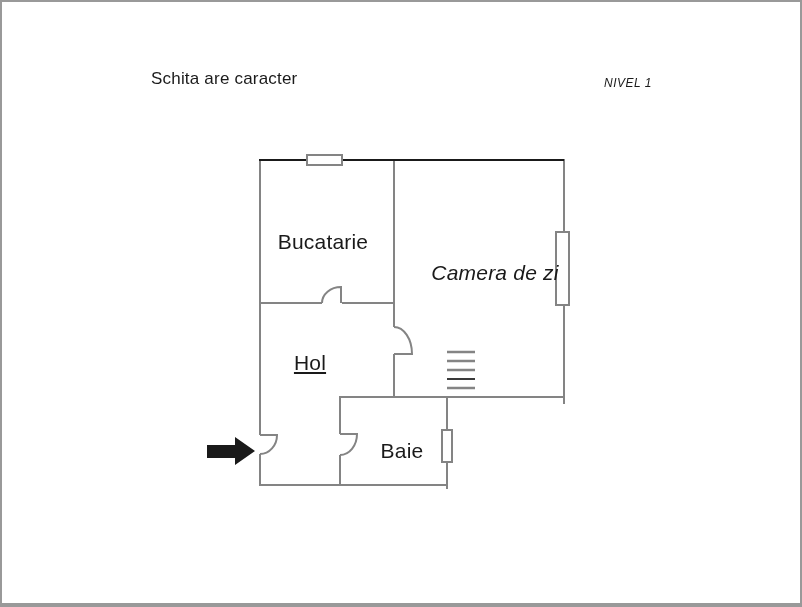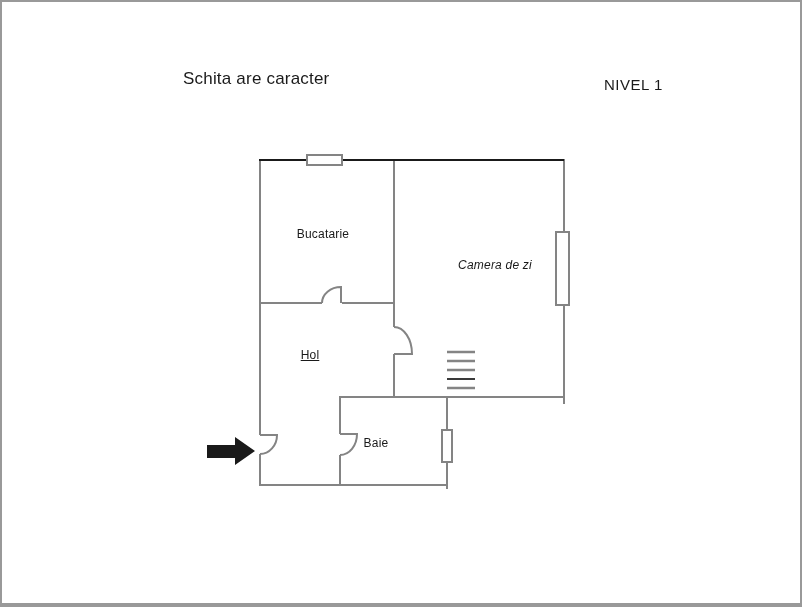--- a/index.html
+++ b/index.html
@@ -13,31 +13,32 @@
     position: relative;
     font-family: "Liberation Sans", "DejaVu Sans", sans-serif;
     color: #1a1a1a;
     overflow: hidden;
   }
   .abs { position: absolute; white-space: nowrap; }
   .page-title {
     left: 149px; top: 67px;
     font-size: 17px;
     letter-spacing: 0.2px;
-    margin-left: 32px;
   }
   .level-label {
     left: 602px; top: 74px;
-    font-size: 15px;
+    font-size: 12px;
     letter-spacing: 0.5px;
+    font-style: italic;
   }
   .room-label {
-    font-size: 12px;
+    font-size: 21px;
     transform: translate(-50%, -50%);
     letter-spacing: 0.2px;
+    margin-top: 8px;
   }
   #plan-svg { position: absolute; left: 0; top: 0; }
 </style>
 </head>
 <body>
 
 <div class="abs page-title">Schita are caracter</div>
 <div class="abs level-label">NIVEL 1</div>
 
 <svg id="plan-svg" width="802" height="607" viewBox="0 0 802 607">
@@ -75,13 +76,13 @@
 
   <path d="M205 443 H233 V435 L253 449 L233 463 V456 H205 Z" fill="#1a1a1a" stroke="none"></path>
 </svg>
 
 <div class="abs room-label" style="left:321px; top:232px;">Bucatarie</div>
 
 <div class="abs room-label" style="left:493px; top:263px;font-style:italic;">Camera de zi</div>
 
 <div class="abs room-label" style="left:308px; top:353px;text-decoration:underline;">Hol</div>
 
-<div class="abs room-label" style="left:374px; top:441px;">Baie</div>
+<div class="abs room-label" style="left:400px; top:441px;">Baie</div>
 
 </body></html>

